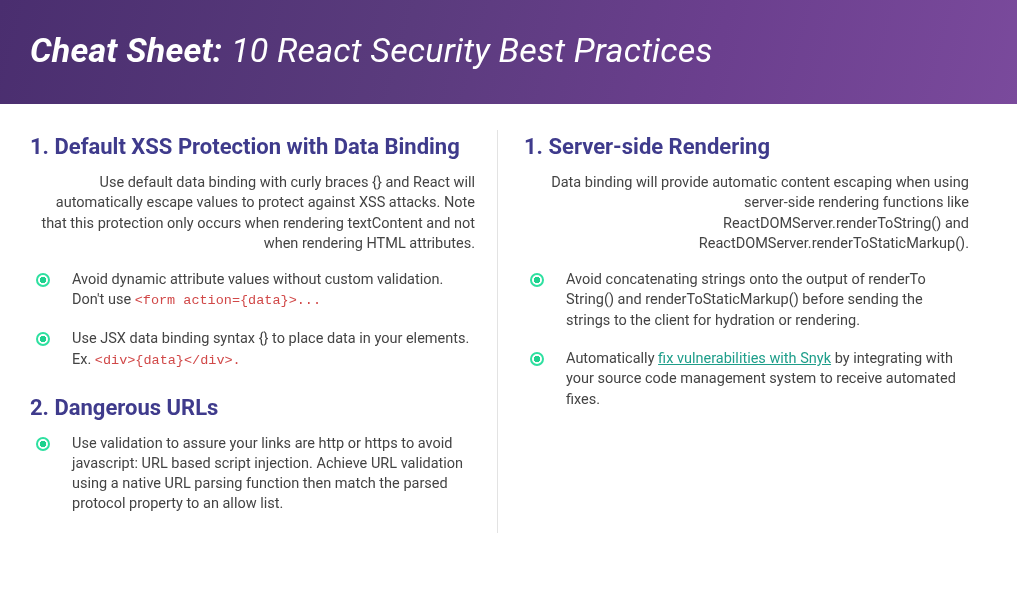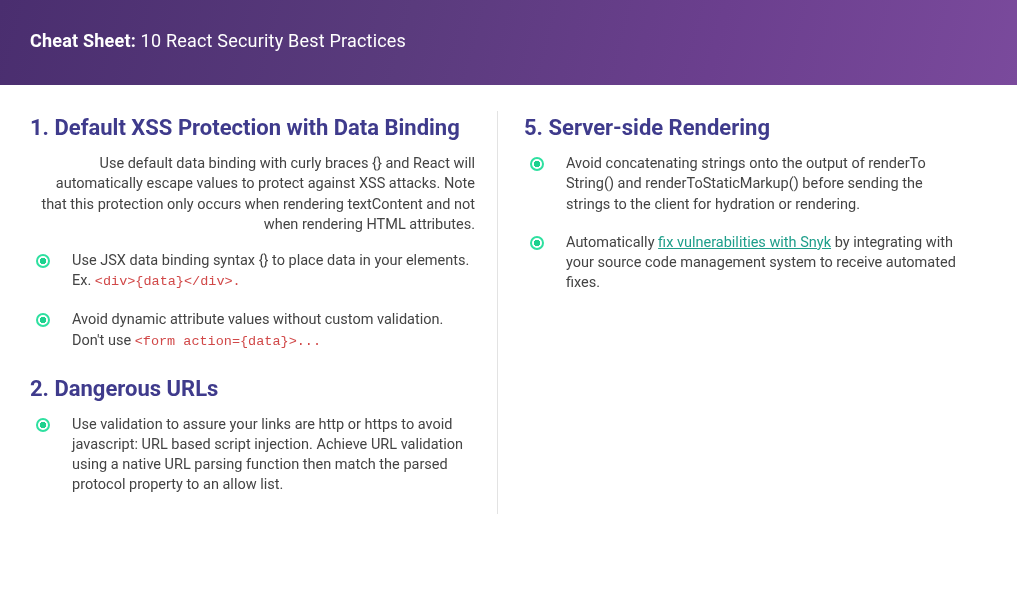--- a/index.html
+++ b/index.html
@@ -1,18 +1,18 @@
 <!DOCTYPE html>
 <html><head>
 <meta charset="utf-8">
 <style>
 * { margin: 0; padding: 0; box-sizing: border-box; }
 body { font-family: -apple-system, BlinkMacSystemFont, "Segoe UI", Roboto, sans-serif; width: 1017px; background: #fff; color: #333; }
 .header { background: linear-gradient(105deg, #4a2e6f 0%, #5a3b7d 40%, #6b3f8e 70%, #7a4a9c 100%); padding: 30px 30px 34px 30px; color: #fff; }
-.header-title { font-size: 18px; font-weight: 400; letter-spacing: 0.2px; }
+.header-title { font-size: 34px; font-weight: 400; letter-spacing: 0.2px; font-style: italic; }
 .header-title .bold { font-weight: 700; }
 .content { display: flex; padding: 26px 30px 10px 30px; gap: 0; position: relative; }
 .col { flex: 1; padding-right: 22px; }
 .col.right { padding-left: 26px; padding-right: 18px; border-left: 1px solid #e3e3e3; }
 h2.section-title { color: #3f3b8c; font-size: 22px; font-weight: 700; margin-bottom: 14px; margin-top: 4px; }
 h2.section-title.mt { margin-top: 24px; }
 p.section-desc { color: #444; font-size: 14.5px; line-height: 1.4; margin-bottom: 16px; text-align: right; }
 .bullet-row { display: flex; align-items: flex-start; gap: 22px; margin-bottom: 18px; padding-left: 6px; }
 .bullet-icon { flex-shrink: 0; width: 14px; height: 14px; border-radius: 50%; border: 2px solid #2ee0a0; background: radial-gradient(circle, #1ed18e 0%, #1ed18e 45%, transparent 50%); margin-top: 3px; position: relative; }
 .bullet-icon::after { content: ""; position: absolute; inset: 3px; background: #1ed18e; border-radius: 50%; }
@@ -33,43 +33,44 @@
 <div class="content">
 
   <div class="col">
 
     <h2 class="section-title">1. Default XSS Protection with Data Binding</h2>
     <p class="section-desc">Use default data binding with curly braces {} and React will automatically escape values to protect against XSS attacks. Note that this protection only occurs when rendering textContent and not when rendering HTML attributes.</p>
 
     <div class="bullet-row">
       <div class="bullet-icon"></div>
       <div class="bullet-text">
-        <span>Use JSX data binding syntax {} to place data in your elements. Ex. </span><code class="red">&lt;div&gt;{data}&lt;/div&gt;.</code>
+        <span>Avoid dynamic attribute values without custom validation. Don't use  </span><code class="red">&lt;form action={data}&gt;...</code>
       </div>
     </div>
 
     <div class="bullet-row">
       <div class="bullet-icon"></div>
       <div class="bullet-text">
-        <span>Avoid dynamic attribute values without custom validation. Don't use  </span><code class="red">&lt;form action={data}&gt;...</code>
+        <span>Use JSX data binding syntax {} to place data in your elements. Ex. </span><code class="red">&lt;div&gt;{data}&lt;/div&gt;.</code>
       </div>
     </div>
 
     <h2 class="section-title mt">2. Dangerous URLs</h2>
 
     <div class="bullet-row">
       <div class="bullet-icon"></div>
       <div class="bullet-text">Use validation to assure your links are http or https to avoid javascript: URL based script injection. Achieve URL validation using a native URL parsing function then match the parsed protocol property to an allow list.</div>
     </div>
 
   </div>
 
   <div class="col right">
 
-    <h2 class="section-title">5. Server-side Rendering</h2>
+    <h2 class="section-title">1. Server-side Rendering</h2>
+    <p class="section-desc">Data binding will provide automatic content escaping when using server-side rendering functions like ReactDOMServer.renderToString() and ReactDOMServer.renderToStaticMarkup().</p>
 
     <div class="bullet-row">
       <div class="bullet-icon"></div>
       <div class="bullet-text">Avoid concatenating strings onto the output of renderTo String() and renderToStaticMarkup() before sending the strings to the client for hydration or rendering.</div>
     </div>
 
 
 
     <div class="bullet-row">
       <div class="bullet-icon"></div>

